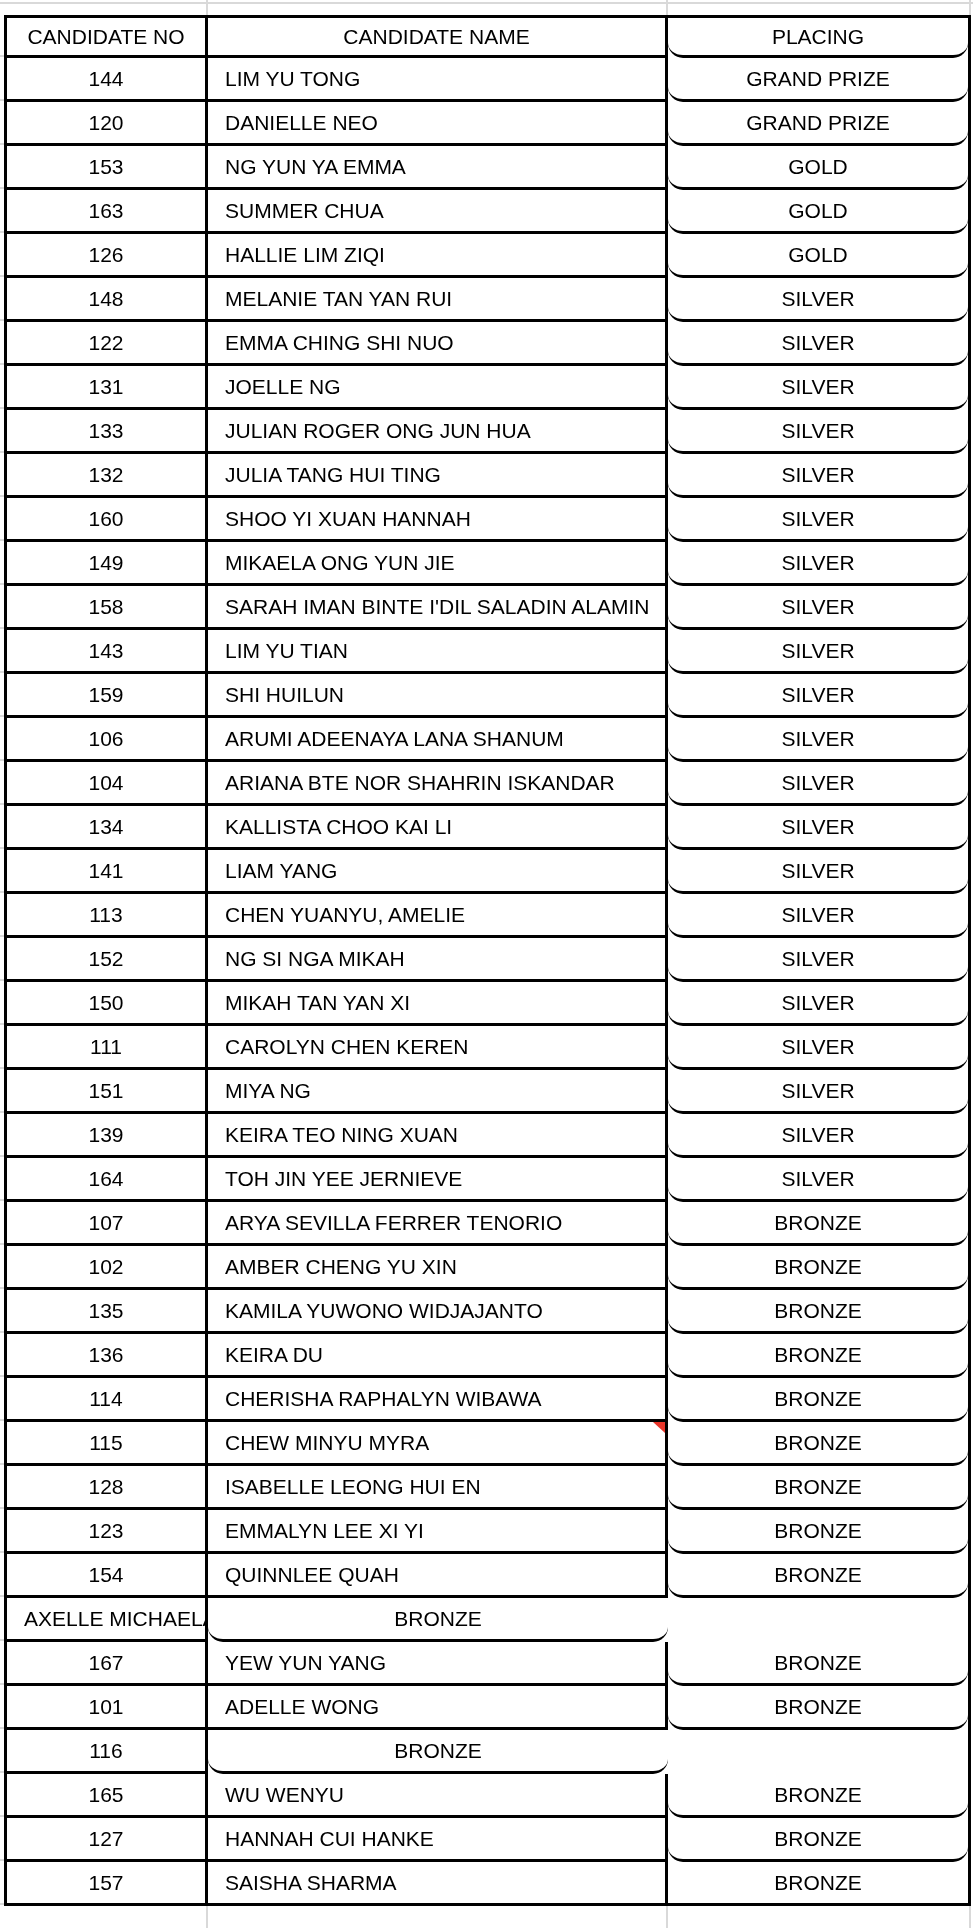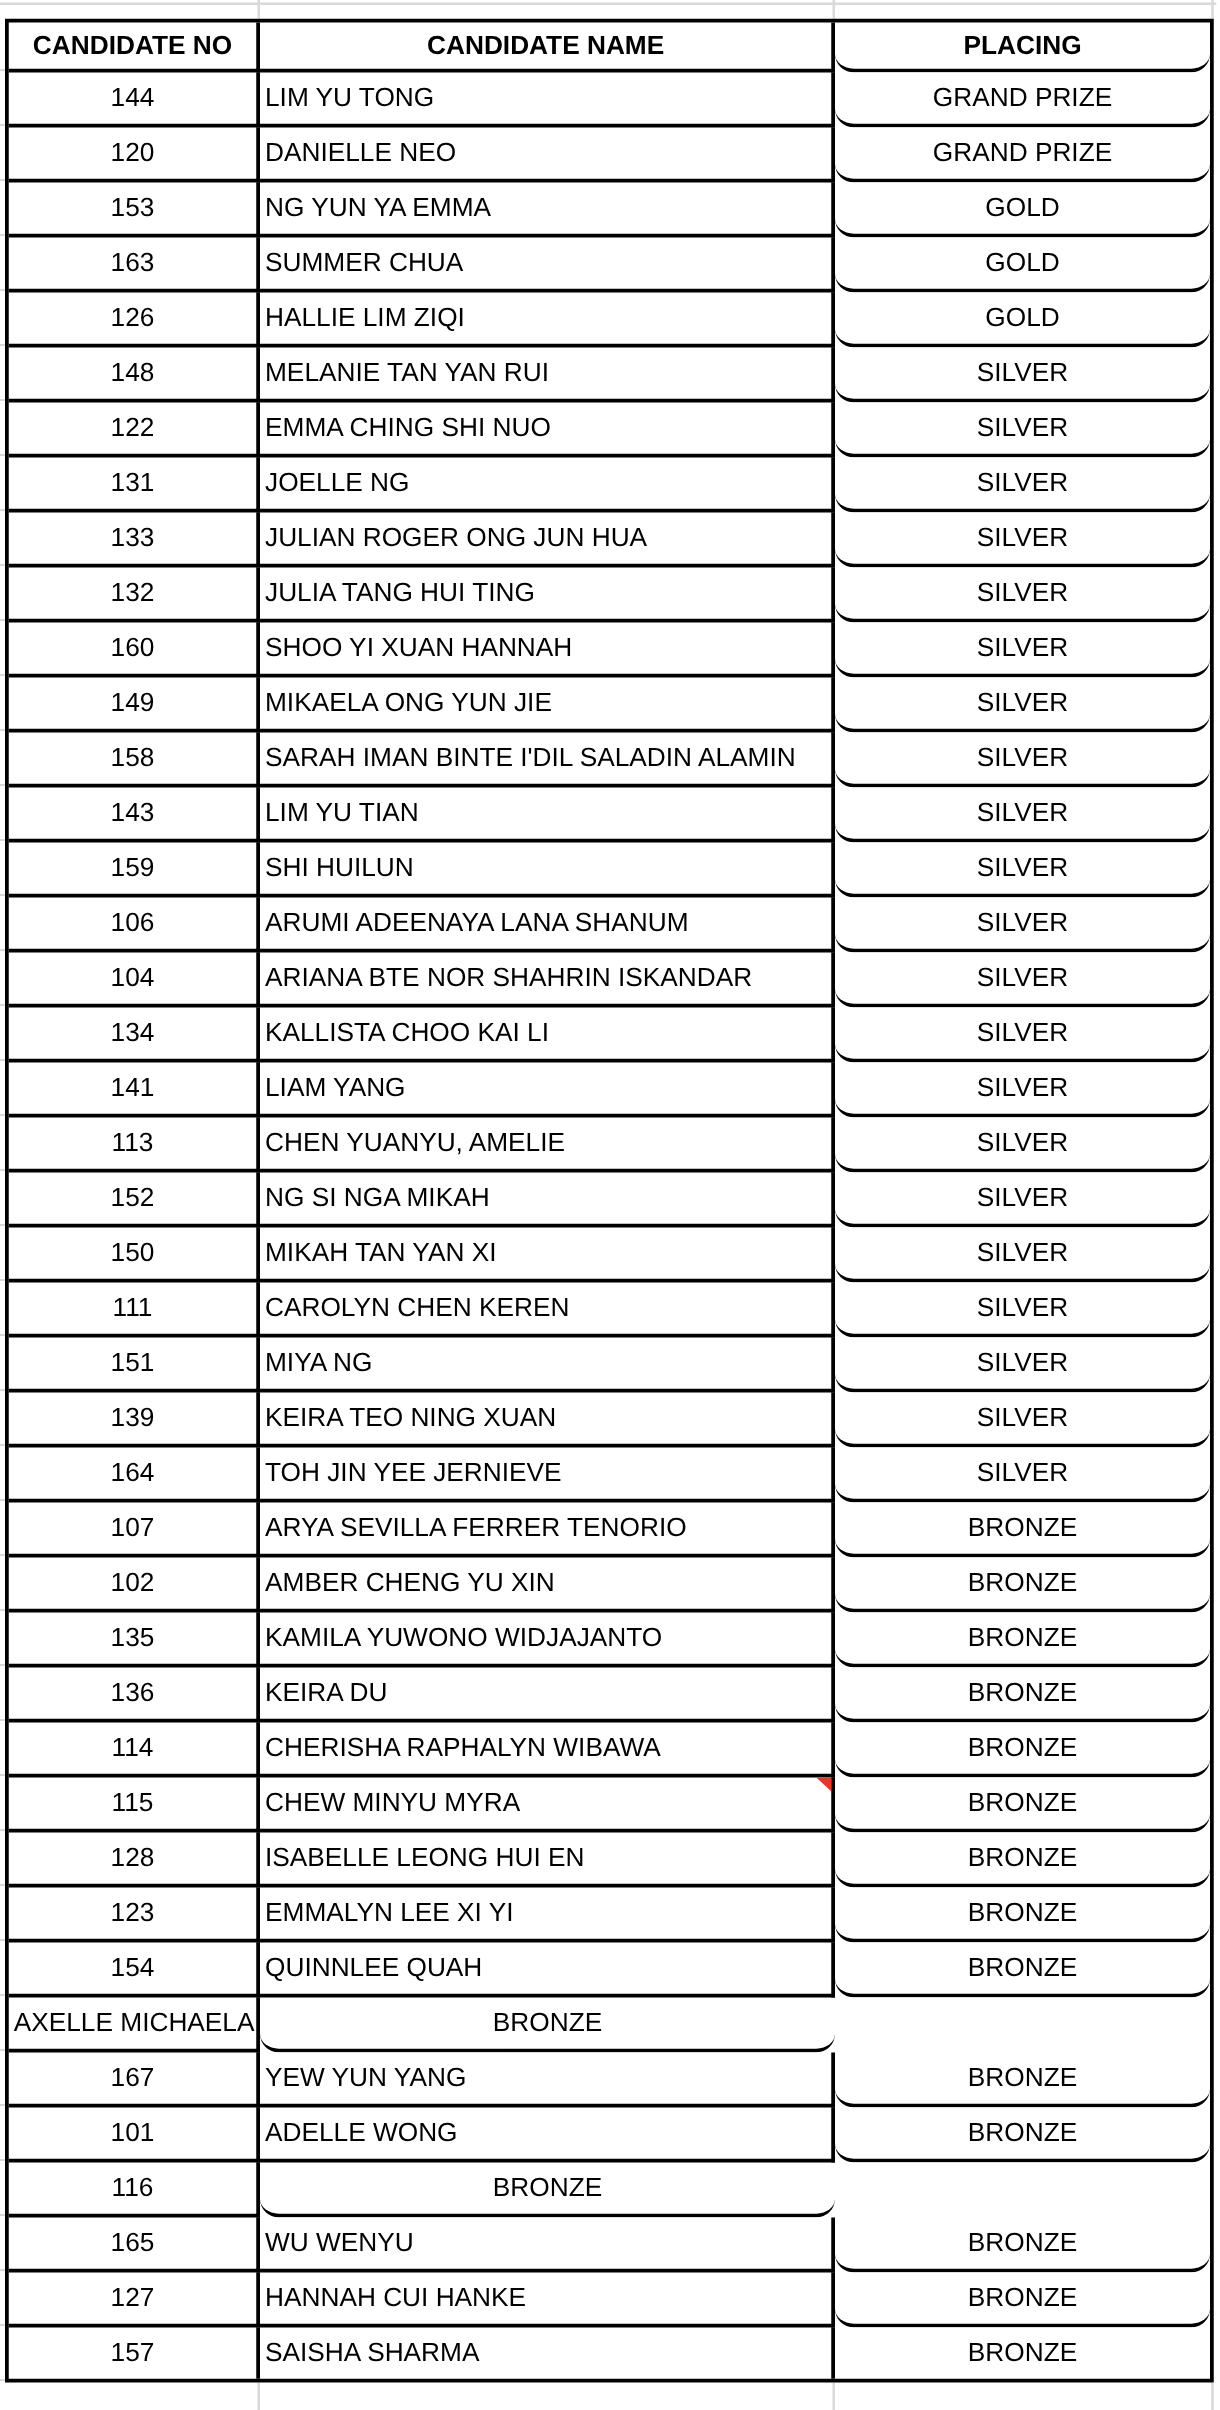--- a/index.html
+++ b/index.html
@@ -37,24 +37,24 @@
   .tr{display:grid;grid-template-columns:201px 460px 300px;}
   .cell{
     box-sizing:border-box;
     border-right:3px solid var(--border);
     border-bottom:3px solid var(--border);
     display:flex;align-items:center;justify-content:center;
     font-size:21px;line-height:1;white-space:nowrap;overflow:hidden;
     position:relative;
   }
   .cell.last-col{border-right:none;border-radius:15px;}
-  .tr.header .cell{height:40px;font-weight:bold;text-align:right;}
+  .tr.header .cell{height:40px;font-weight:normal;text-align:right;}
   .tr.data .cell{height:44px;}
   .tr.data:last-child .cell{height:41px;border-bottom:none;}
-  .cell.name{justify-content:flex-start;padding-left:4px;}
+  .cell.name{justify-content:flex-start;padding-left:17px;}
 
   
   .comment-marker{
     position:absolute;top:0;right:0;width:0;height:0;
     border-top:11px solid var(--marker);
     border-left:12px solid transparent;
   }
 </style>
 </head>
 <body>

